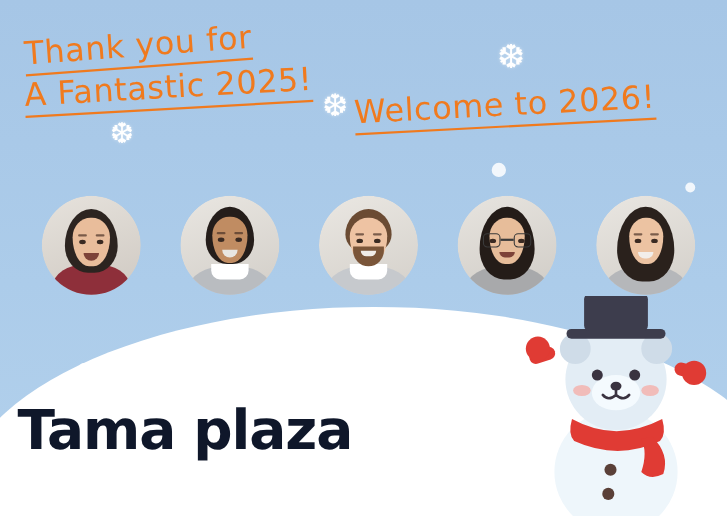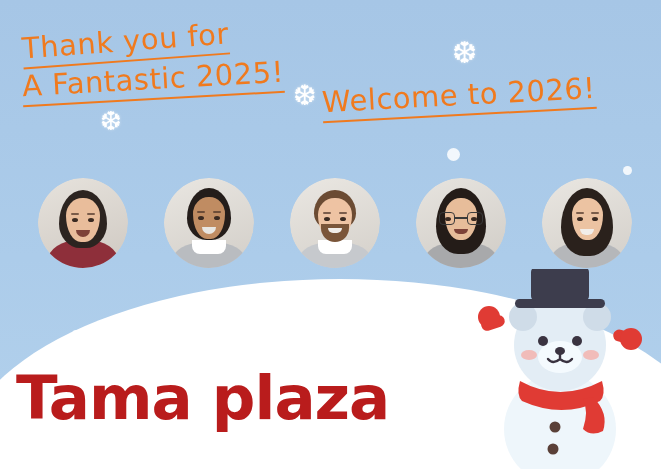--- a/index.html
+++ b/index.html
@@ -135,23 +135,23 @@
     border-radius: 50%;
     background: #ffffff;
     opacity: .85;
   }
 
   
   #title {
     position: absolute;
     left: 16px;
     top: 362px;
-    color: #b91c1c;
+    color: #0f172a;
     font-family: "DejaVu Sans", sans-serif;
-    font-size: 61px;
+    font-size: 50px;
     font-weight: bold;
     letter-spacing: -1px;
     white-space: nowrap;
   }
 
   
   #snowman {
     position: absolute;
     right: 6px;
     bottom: 0;

